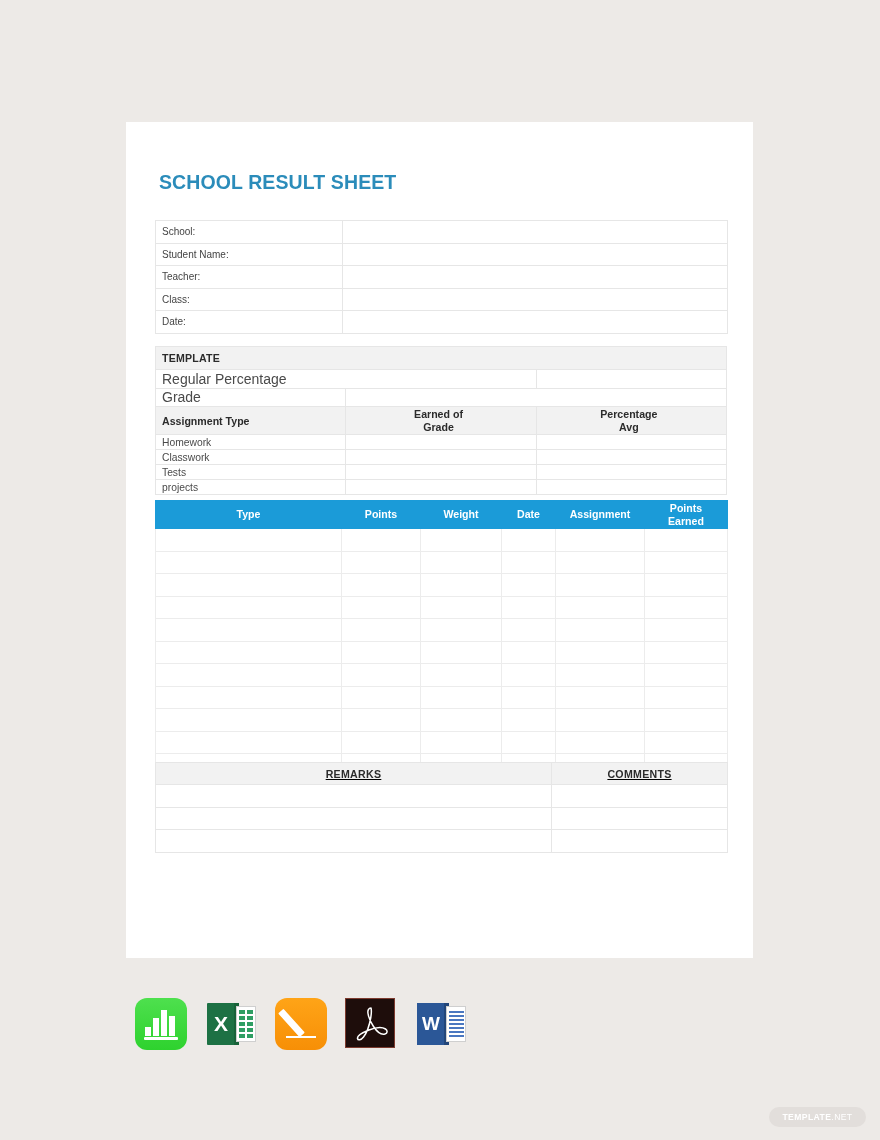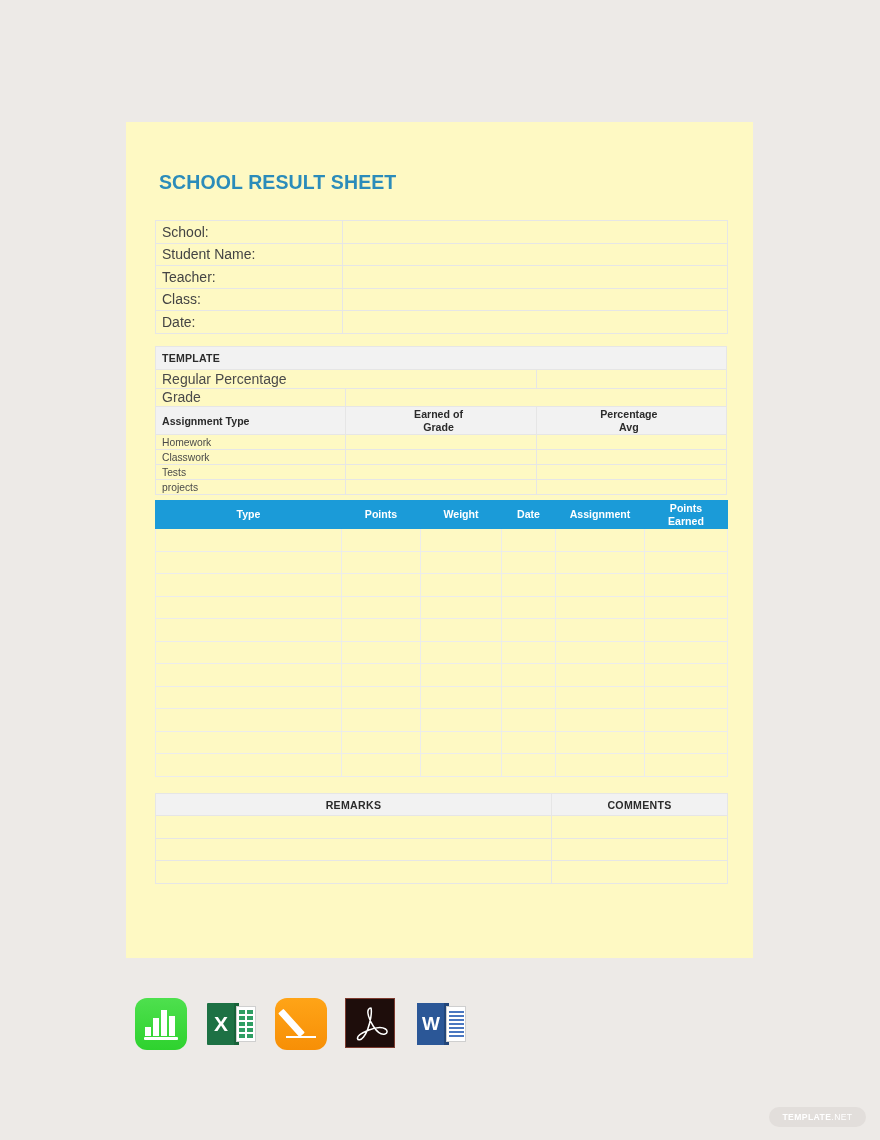--- a/index.html
+++ b/index.html
@@ -19,21 +19,21 @@
     background: #edeae7;
   }
 
   
   .page {
     position: absolute;
     left: 126px;
     top: 122px;
     width: 627px;
     height: 836px;
-    background: #fef9c3;
+    background: #ffffff;
   }
 
   
   .doc-title {
     position: absolute;
     left: 33px;
     top: 49px;
     font-size: 19.5px;
     font-weight: bold;
     letter-spacing: 0.1px;
@@ -58,21 +58,21 @@
   }
 
   
   .info-table {
     position: absolute;
     left: 29px;
     top: 98px;
   }
   .info-table td {
     height: 22.5px;
-    font-size: 14px;
+    font-size: 10px;
     color: #444;
   }
   .info-table td.label { width: 187px; padding-left: 6px; }
   .info-table td.value { width: 385px; }
 
   
   .student-table {
     position: absolute;
     left: 29px;
     top: 224px;
@@ -148,21 +148,22 @@
   .g-points { width: 79px; }
   .g-weight { width: 81px; }
   .g-date   { width: 54px; }
   .g-assign { width: 89px; }
   .g-earned { width: 83px; }
 
   
   .remarks-table {
     position: absolute;
     left: 29px;
-    top: 671px;
+    top: 640px;
+    text-decoration: underline;
   }
   .remarks-table th {
     background: #f2f2f2;
     font-weight: bold;
     color: #2b2b2b;
     font-size: 10.6px;
     text-align: center;
     height: 22px;
     letter-spacing: 0.3px;
     border: 1px solid #e6e6e6;

